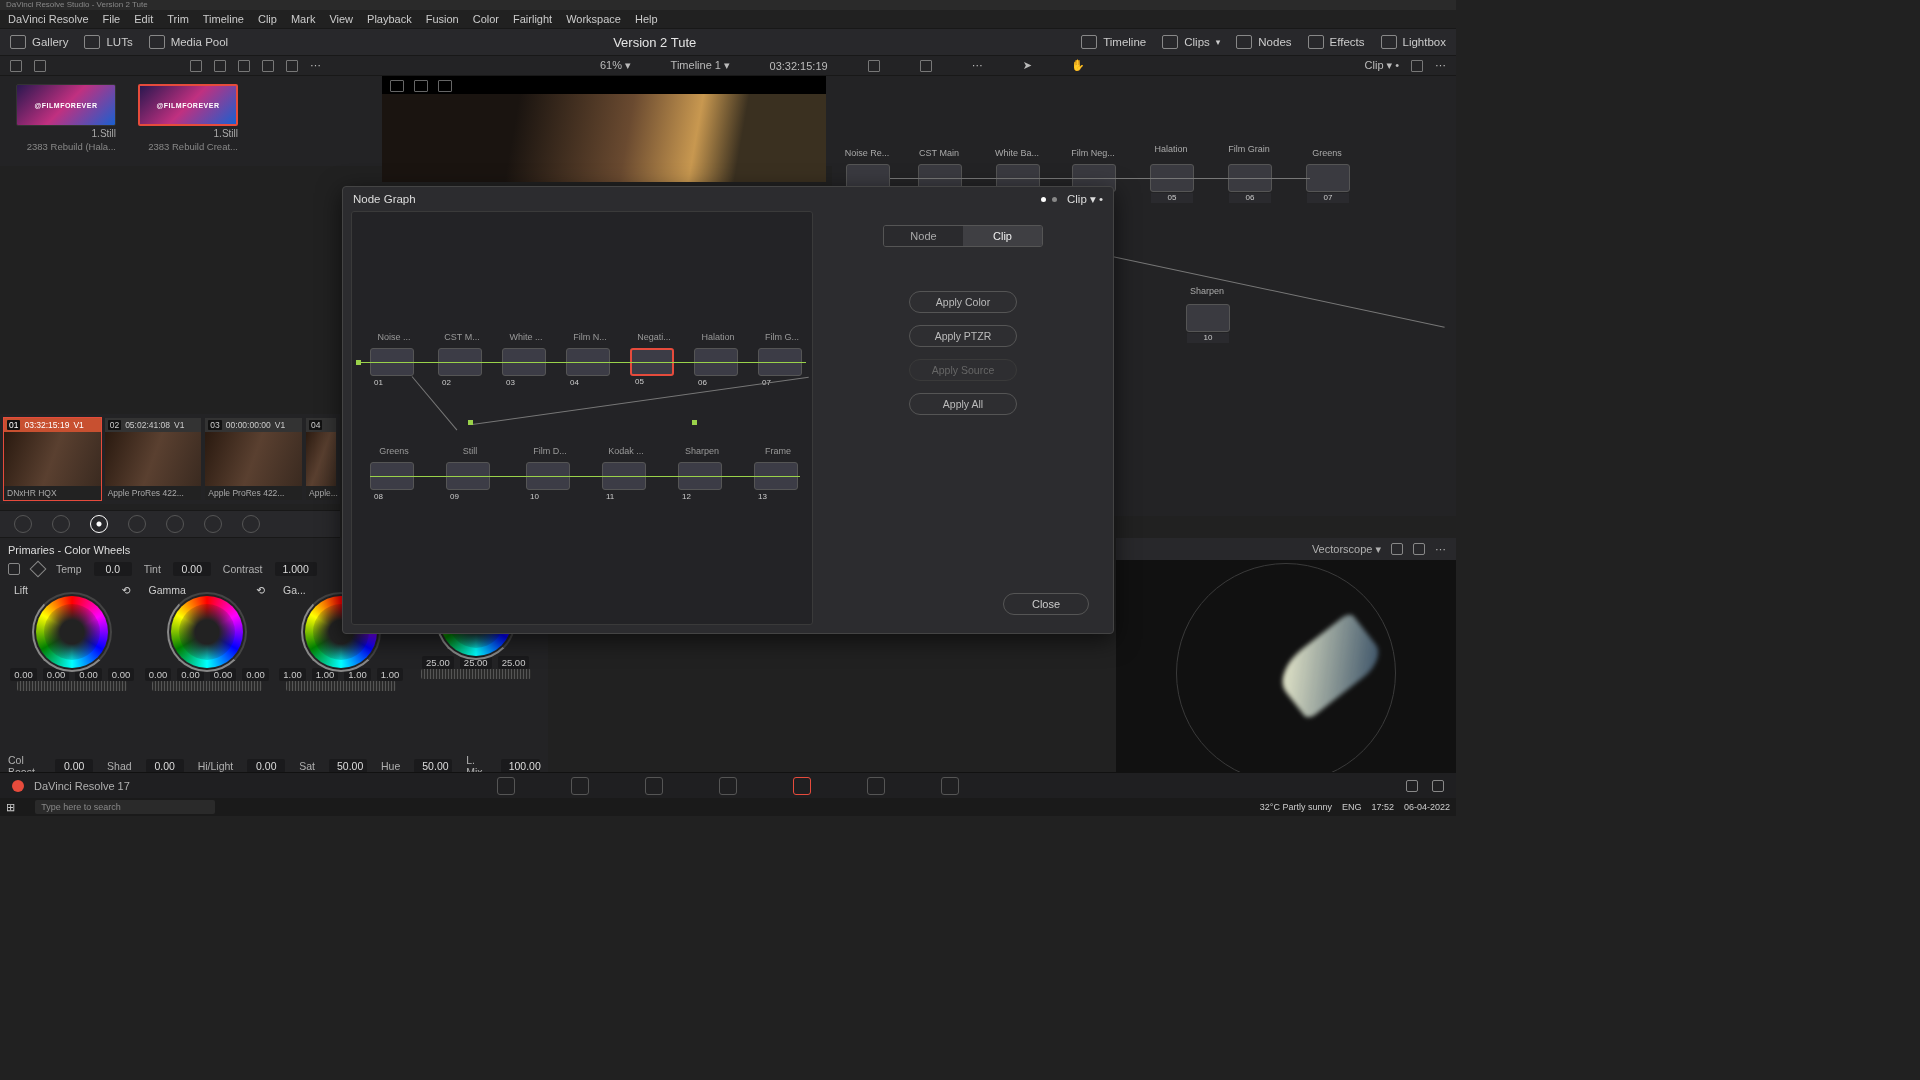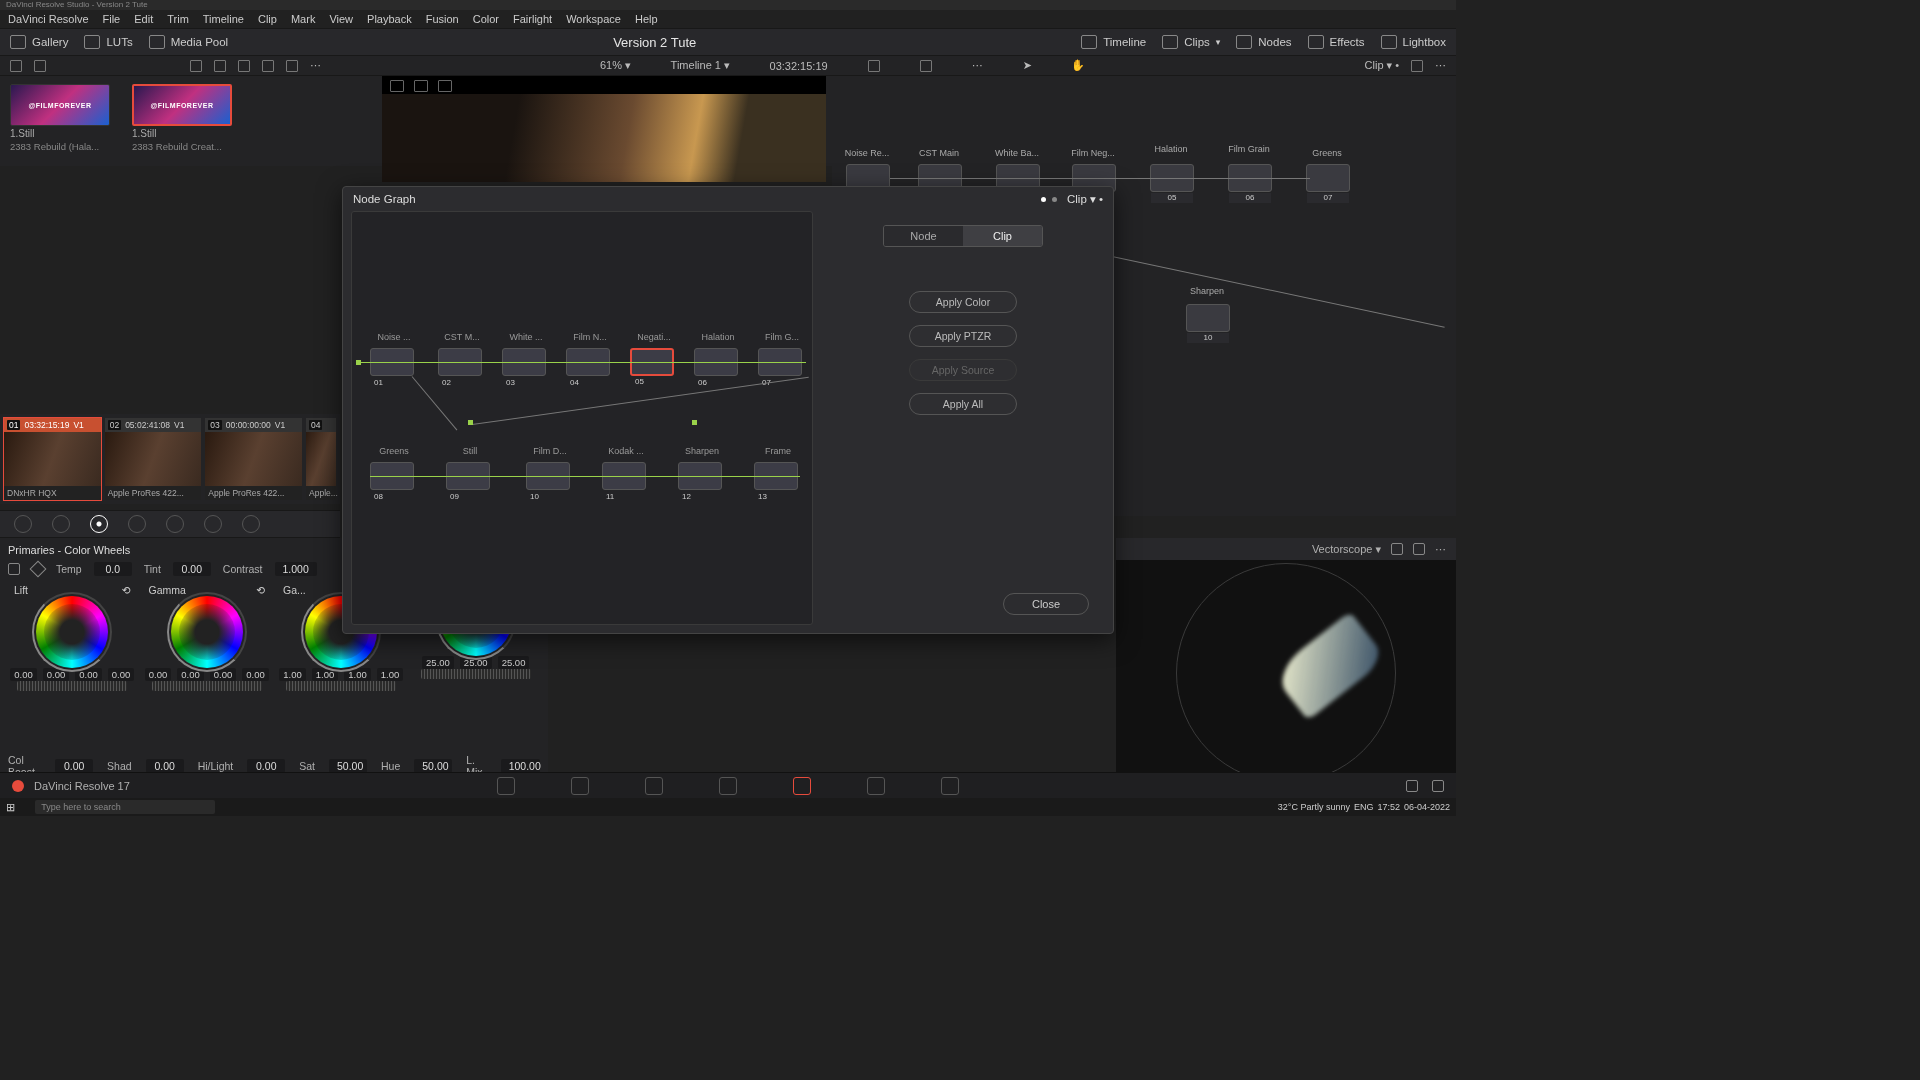--- a/index.html
+++ b/index.html
@@ -20,21 +20,21 @@
 .toolbar .project-title { font-size: 13px; color: #e5e5e5; font-weight: 500; }
 
 
 .secbar { height: 20px; background: #232325; border-bottom: 1px solid #181818; display: flex; align-items: center; justify-content: space-between; padding: 0 10px; font-size: 11px; color: #bbb; }
 .secbar .left, .secbar .mid, .secbar .right { display: flex; align-items: center; gap: 12px; }
 .secbar .mid { gap: 40px; }
 .secbar .sq { width: 12px; height: 12px; border: 1px solid #777; border-radius: 1px; }
 
 
 .gallery-row { height: 90px; display: flex; padding: 8px 10px; gap: 16px; background: #232325; }
-.still { width: 106px; display: flex; flex-direction: column; align-items: flex-start; gap: 2px; }
+.still { width: 106px; display: flex; flex-direction: column; align-items: flex-end; gap: 2px; }
 .still .thumb { width: 100px; height: 42px; background: linear-gradient(135deg,#2a1850,#c03080,#1a60d0); border: 1px solid #333; border-radius: 2px; display: flex; align-items: center; justify-content: center; font-size: 7px; color: #fff; font-weight: bold; letter-spacing: 0.5px; }
 .still.selected .thumb { border: 2px solid #e64b3c; }
 .still .lbl1 { font-size: 10px; color: #aaa; }
 .still .lbl2 { font-size: 9.5px; color: #888; }
 
 
 .viewer { position: absolute; left: 382px; top: 76px; width: 444px; height: 106px; background: #000; }
 .viewer .vtoolbar { position: absolute; left: 8px; top: 4px; display: flex; gap: 10px; }
 .viewer .vtoolbar .sq { width: 14px; height: 12px; border: 1px solid #666; border-radius: 1px; }
 .viewer .fake { position: absolute; inset: 18px 0 0 0; background: linear-gradient(100deg,#1a1410 30%,#6a4a30 55%,#c89850 70%,#3a3020 80%); }
@@ -112,21 +112,21 @@
 .pagenav .left { padding-left: 12px; display: flex; align-items: center; gap: 10px; font-size: 11px; }
 .pagenav .pages { position: absolute; left: 50%; transform: translateX(-50%); display: flex; gap: 56px; }
 .pagenav .pages .pi { width: 18px; height: 18px; border: 1px solid #555; border-radius: 3px; position: relative; }
 .pagenav .pages .pi.active { border-color: #e64b3c; }
 .pagenav .pages .pi.active::after { content: ""; position: absolute; left: -20px; right: -20px; bottom: -6px; height: 2px; background: #e64b3c; }
 .pagenav .rapp { margin-left: auto; padding-right: 12px; display: flex; gap: 14px; }
 
 
 .taskbar { position: absolute; left: 0; right: 0; bottom: 0; height: 18px; background: #1a1a1a; display: flex; align-items: center; font-size: 9px; color: #ccc; padding: 0 6px; }
 .taskbar .search { margin-left: 20px; background: #2a2a2a; height: 14px; width: 180px; border-radius: 2px; padding-left: 6px; line-height: 14px; color: #888; }
-.taskbar .tray { margin-left: auto; display: flex; gap: 4px; }
+.taskbar .tray { margin-left: auto; display: flex; gap: 10px; }
 
 .icon-sq { display: inline-block; width: 12px; height: 12px; border: 1px solid #888; border-radius: 2px; }
 </style>
 </head>
 <body>
 
 <div class="titlebar">DaVinci Resolve Studio - Version 2 Tute</div>
 
 <div class="menubar">
   <span>DaVinci Resolve</span>

